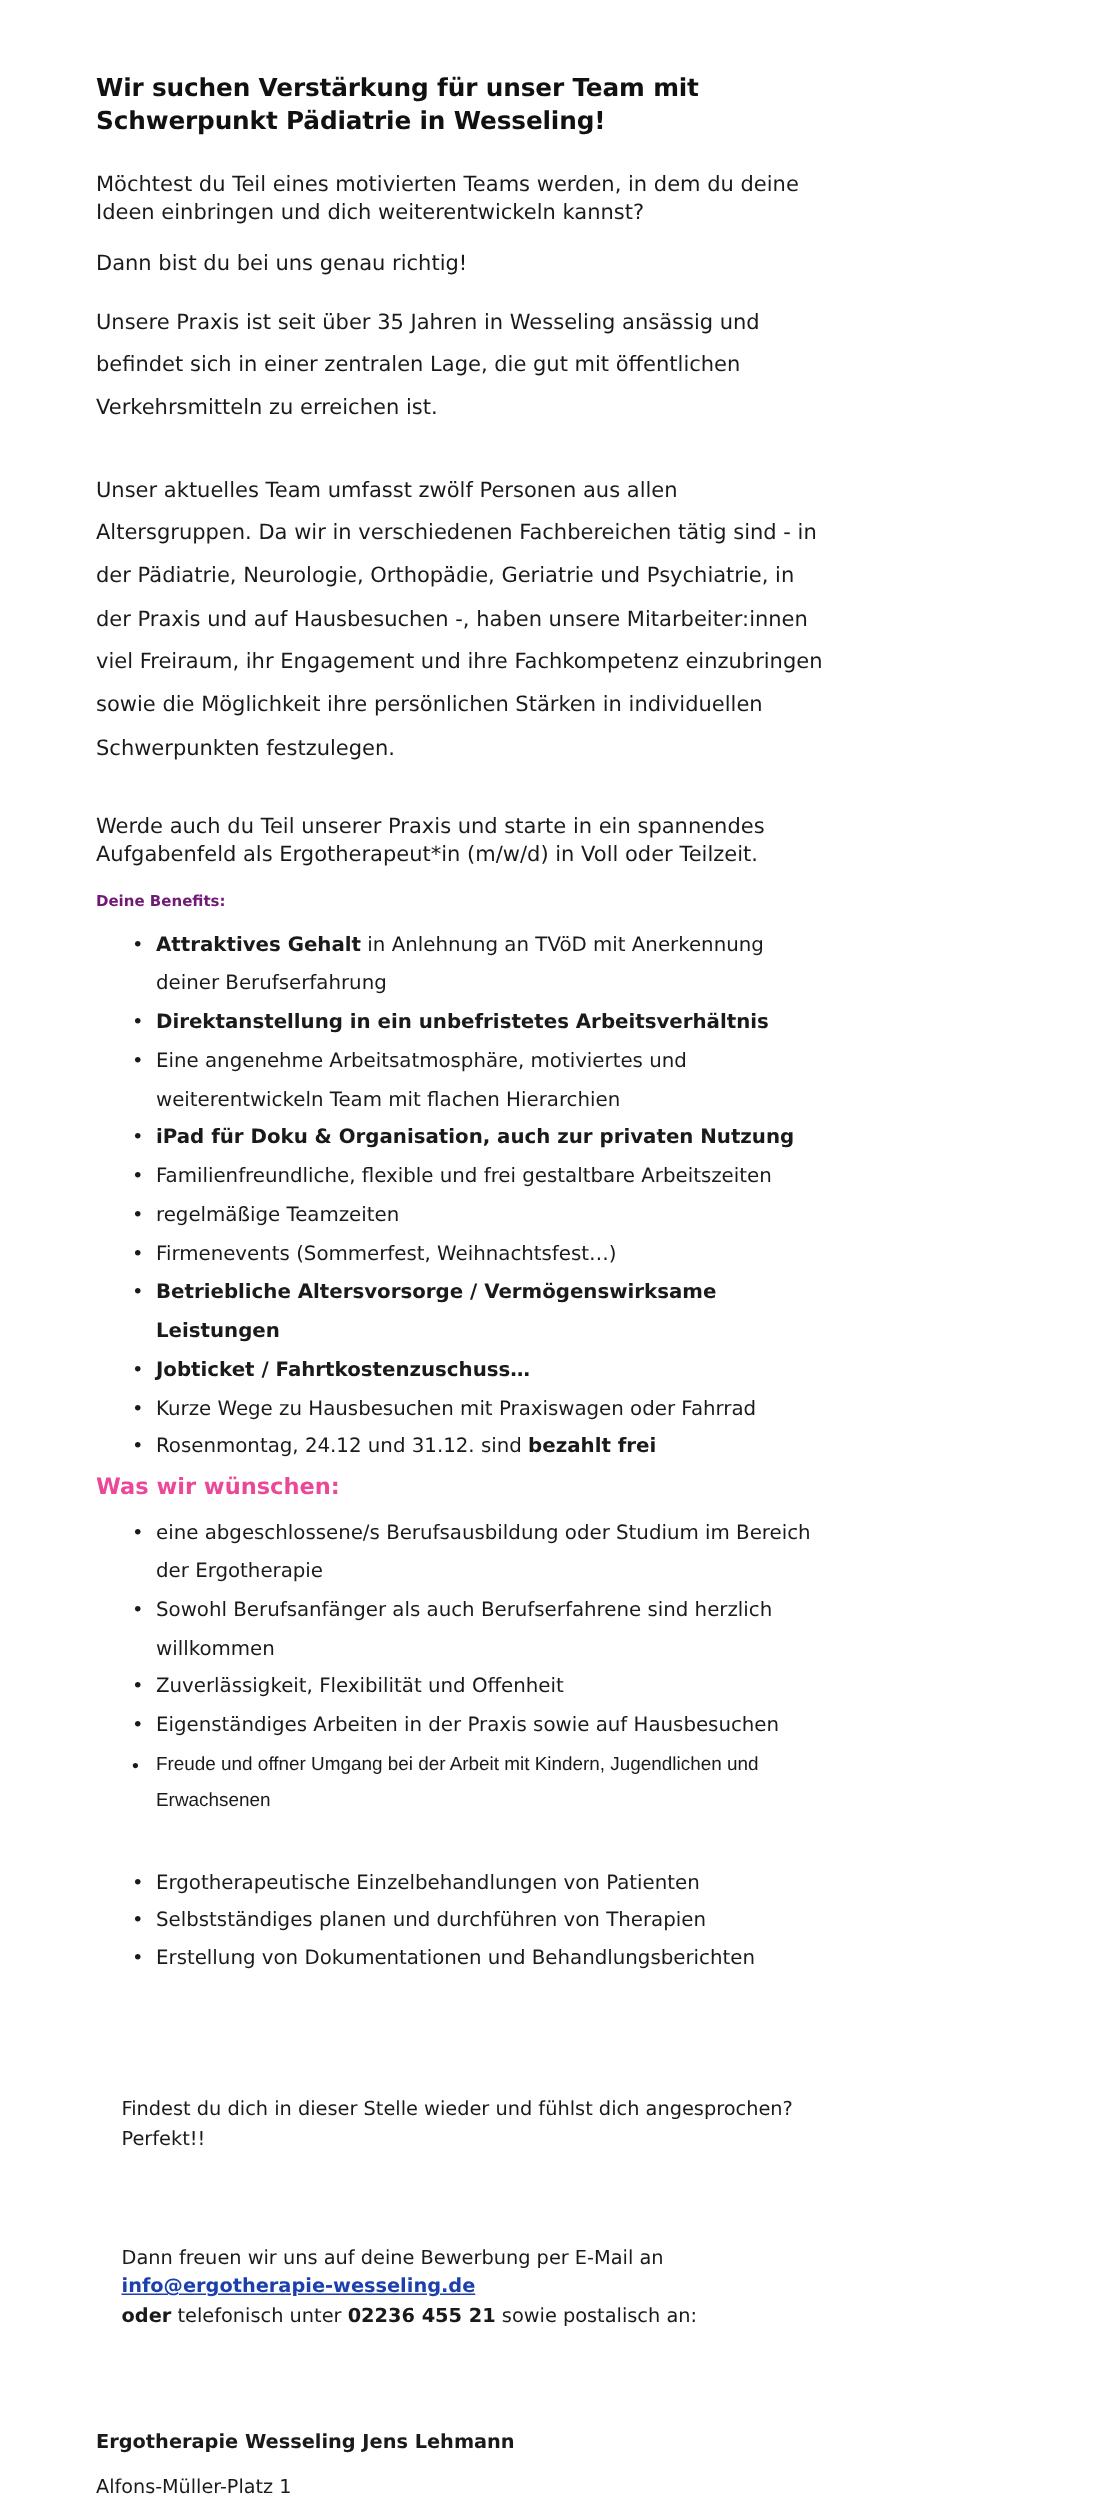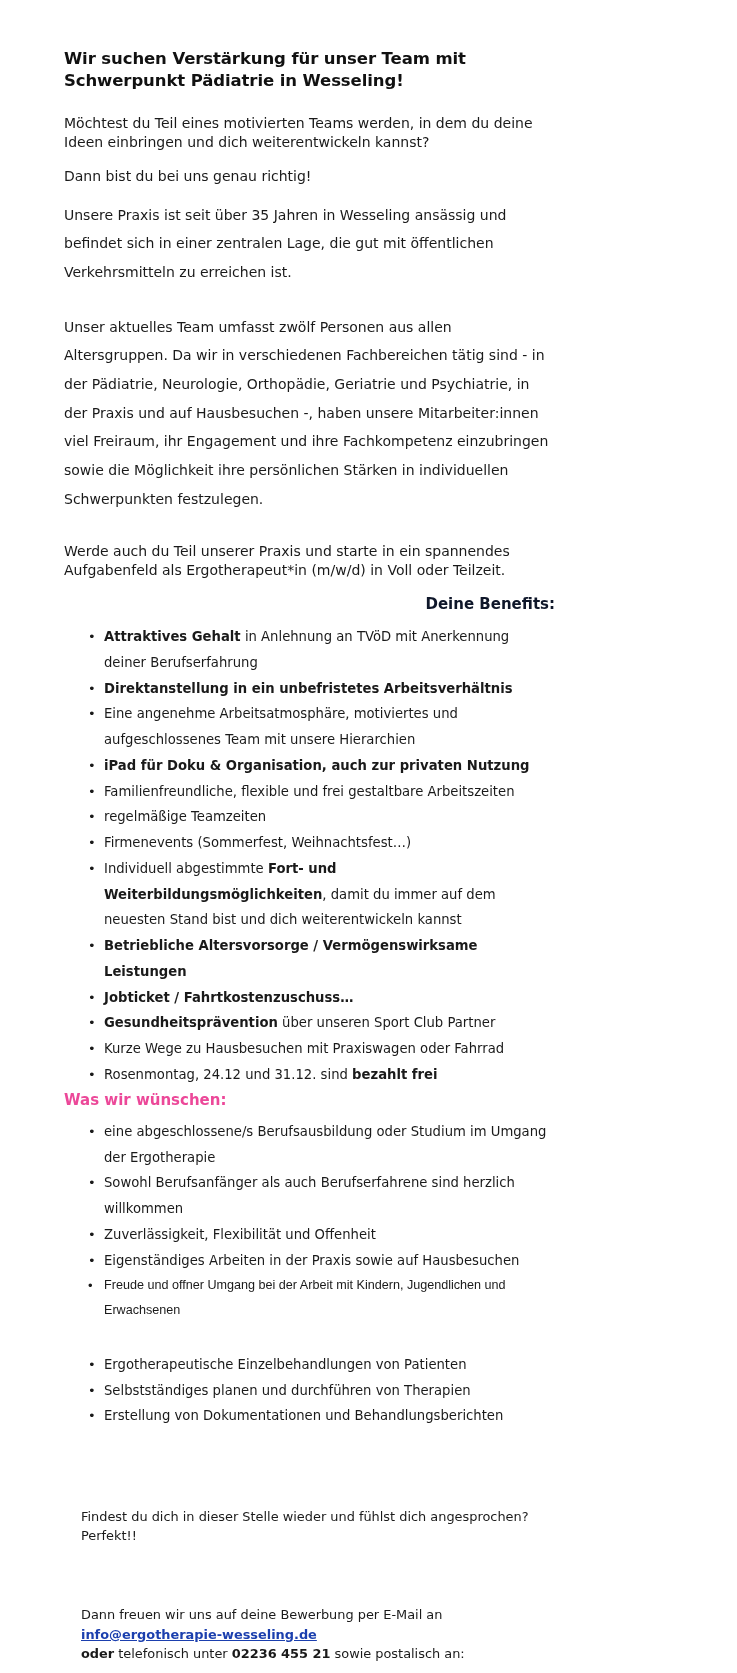--- a/index.html
+++ b/index.html
@@ -54,26 +54,25 @@
   }
 
   h2.section-heading {
     font-size: 15px;
     font-weight: bold;
     line-height: 1.3;
     margin: 0 0 8px 0;
     color: #ec4899;
   }
   h3.sub-heading {
-    font-size: 15px;
+    font-size: 10px;
     font-weight: bold;
     line-height: 1.3;
     margin: 0 0 10px 0;
-    color: #0f172a;
-    text-align: right;
+    color: #701a75;
   }
 
   ul.bullets {
     list-style: none;
     margin: 0 0 4px 0;
     padding: 0;
   }
   ul.bullets li {
     position: relative;
     font-size: 13.2px;
@@ -148,37 +147,35 @@
 
     <div class="gap-sm"></div>
 
     <p class="para tight">Werde auch du Teil unserer Praxis und starte in ein spannendes Aufgabenfeld als Ergotherapeut*in (m/w/d) in Voll oder Teilzeit.</p>
 
     <h3 class="sub-heading">Deine Benefits:</h3>
 
     <ul class="bullets" id="benefits-list">
         <li><b>Attraktives Gehalt</b><span> in Anlehnung an TVöD mit Anerkennung deiner Berufserfahrung</span></li>
         <li><b>Direktanstellung in ein unbefristetes Arbeitsverhältnis</b></li>
-        <li><span>Eine angenehme Arbeitsatmosphäre, motiviertes und aufgeschlossenes Team mit unsere Hierarchien</span></li>
+        <li><span>Eine angenehme Arbeitsatmosphäre, motiviertes und weiterentwickeln Team mit flachen Hierarchien</span></li>
         <li><b>iPad für Doku &amp; Organisation, auch zur privaten Nutzung</b></li>
         <li><span>Familienfreundliche, flexible und frei gestaltbare Arbeitszeiten</span></li>
         <li><span>regelmäßige Teamzeiten</span></li>
         <li><span>Firmenevents (Sommerfest, Weihnachtsfest…)</span></li>
-        <li><span>Individuell abgestimmte </span><b>Fort- und Weiterbildungsmöglichkeiten</b><span>, damit du immer auf dem neuesten Stand bist und dich weiterentwickeln kannst</span></li>
         <li><b>Betriebliche Altersvorsorge / Vermögenswirksame Leistungen</b></li>
         <li><b>Jobticket / Fahrtkostenzuschuss…</b></li>
-        <li><b>Gesundheitsprävention</b><span> über unseren Sport Club Partner</span></li>
         <li><span>Kurze Wege zu Hausbesuchen mit Praxiswagen oder Fahrrad</span></li>
         <li><span>Rosenmontag, 24.12 und 31.12. sind </span><b>bezahlt frei</b></li>
       </ul>
 
     <h2 class="section-heading">Was wir wünschen:</h2>
 
     <ul class="bullets" id="wishes-list">
-        <li><span>eine abgeschlossene/s Berufsausbildung oder Studium im Umgang der Ergotherapie</span></li>
+        <li><span>eine abgeschlossene/s Berufsausbildung oder Studium im Bereich der Ergotherapie</span></li>
         <li><span>Sowohl Berufsanfänger als auch Berufserfahrene sind herzlich willkommen</span></li>
         <li><span>Zuverlässigkeit, Flexibilität und Offenheit</span></li>
         <li><span>Eigenständiges Arbeiten in der Praxis sowie auf Hausbesuchen</span></li>
         <li style="font-family: &quot;Liberation Sans&quot;, sans-serif; font-size: 12.6px;"><span>Freude und offner Umgang bei der Arbeit mit Kindern, Jugendlichen und Erwachsenen</span></li>
       </ul>
 
     <div class="gap-md"></div>
 
 
     <ul class="bullets compact" id="tasks-list">

